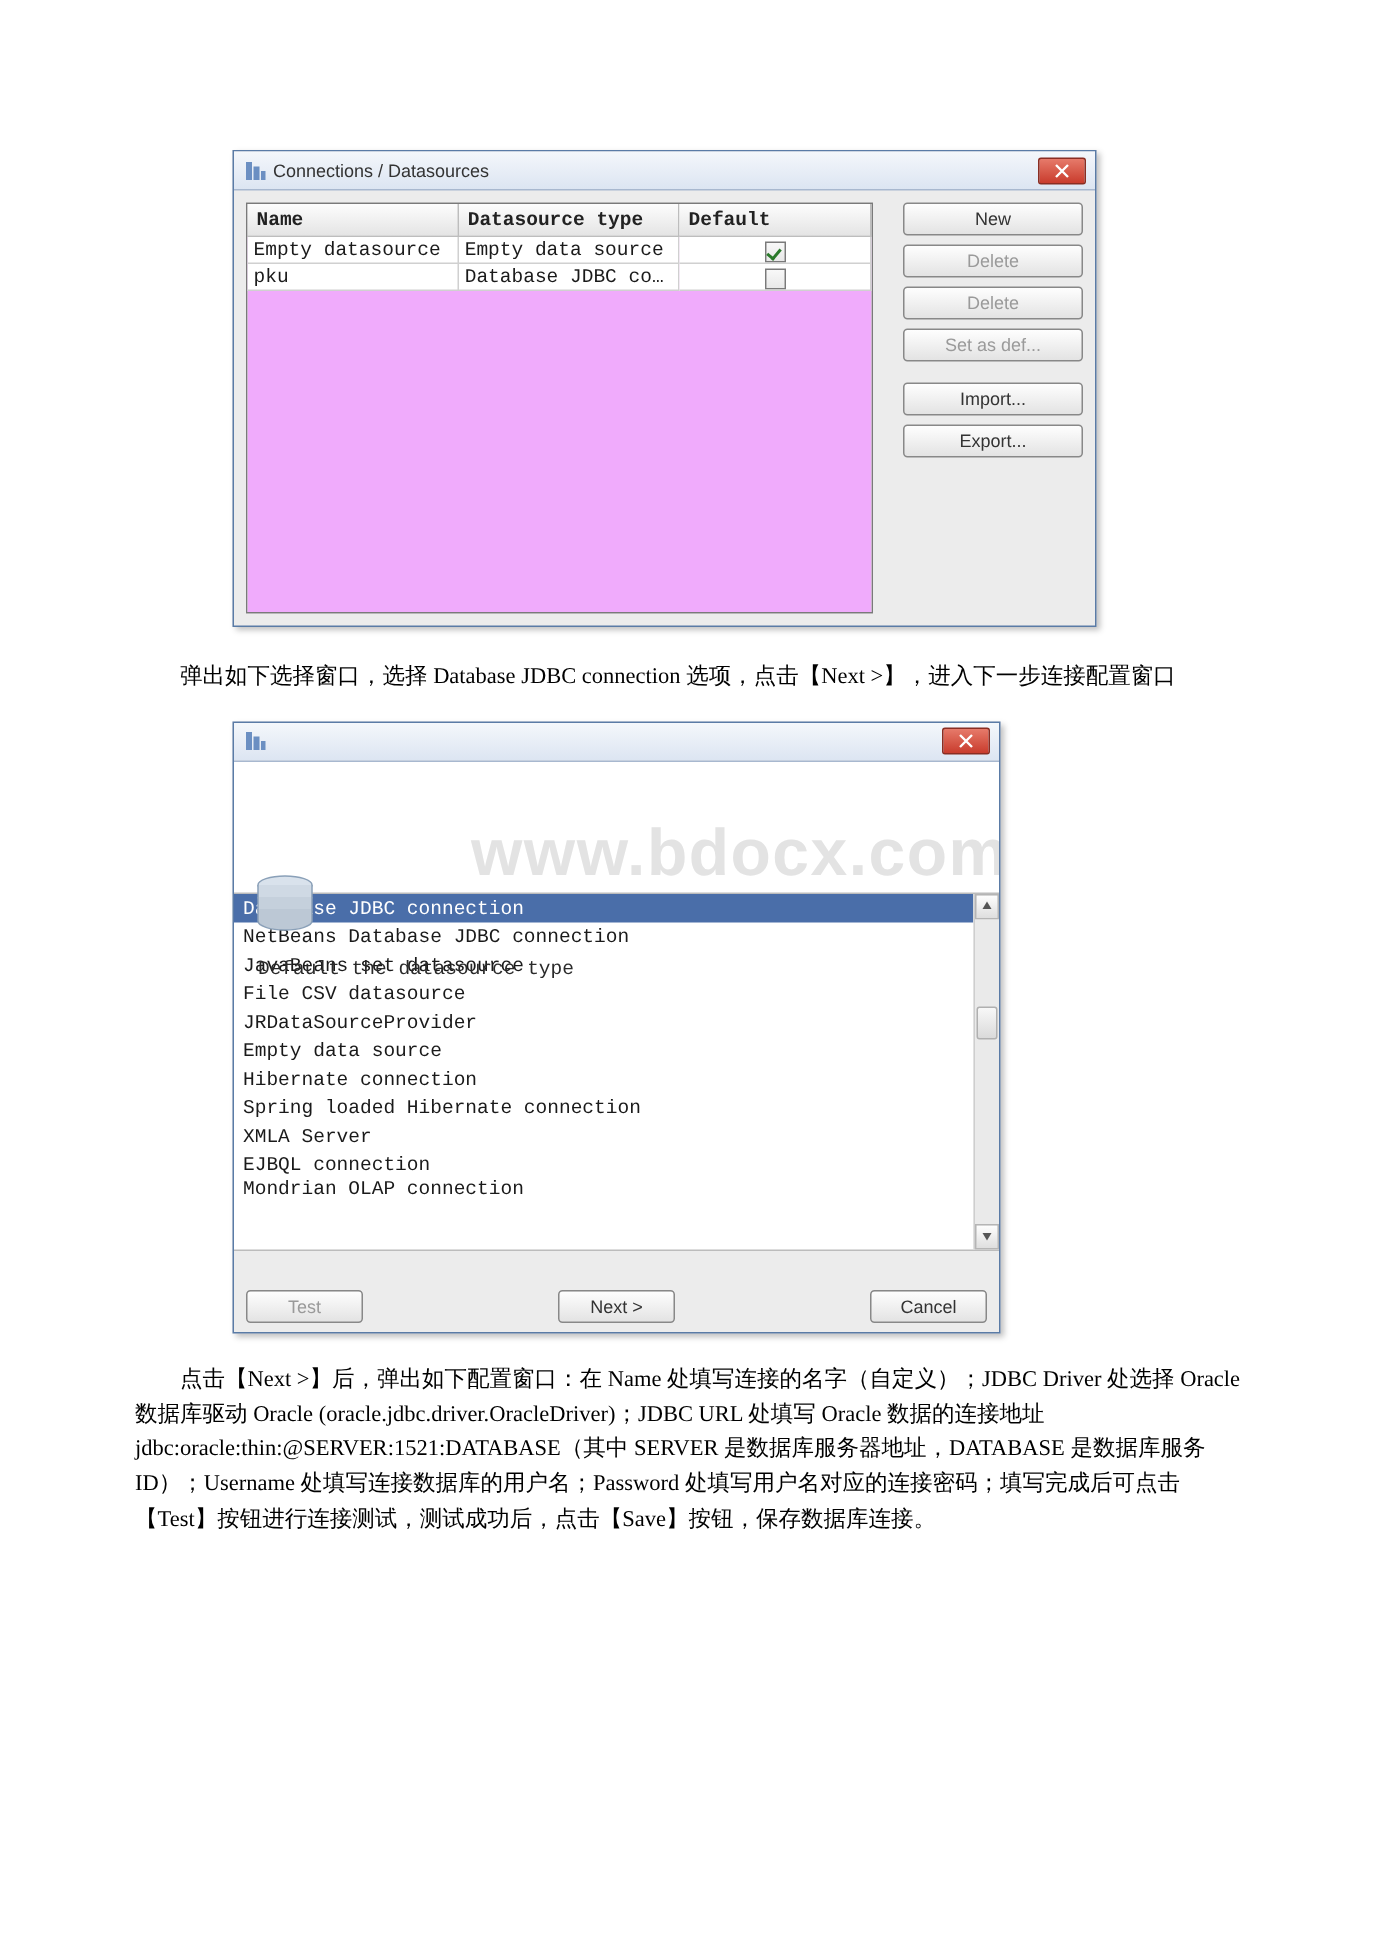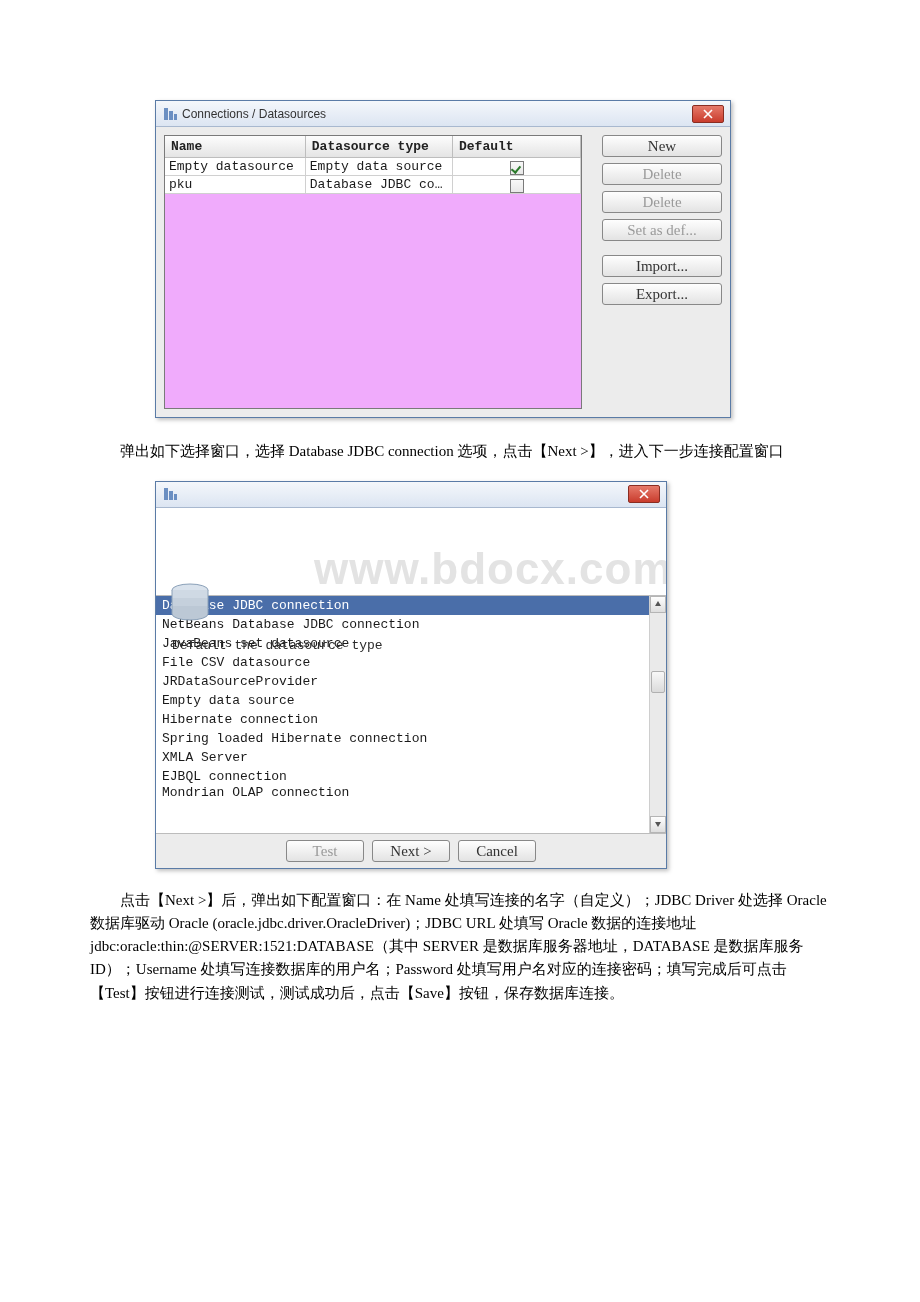--- a/index.html
+++ b/index.html
@@ -125,22 +125,22 @@
     flex-direction: column;
     align-items: stretch;
     gap: 6px;
   }
   .btncol .spacer { height: 2px; }
   .wbtn {
     height: 22px;
     background: linear-gradient(#fefefe,#e3e3e3);
     border: 1px solid #888;
     border-radius: 3px;
-    font-family: Liberation Serif, serif;
-    font-size: 15px;
+    font-family: Liberation Sans, sans-serif;
+    font-size: 12px;
     color: #333;
     line-height: 20px;
     text-align: center;
   }
   .wbtn.disabled { color: #9a9a9a; }
 
   
   .para {
     margin: 22px 0 18px 0;
     font-size: 15px;
@@ -247,22 +247,23 @@
     position: absolute; left:1px; right:1px;
     top: 58px; height: 22px;
     background: linear-gradient(#f8f8f8,#dadada);
     border: 1px solid #b0b0b0;
     border-radius: 2px;
   }
   .btnrow2 {
     background: #ececec;
     padding: 6px 8px;
     display: flex;
-    justify-content: center;
+    justify-content: space-between;
     gap: 8px;
+    margin-top: 20px;
   }
   .btnrow2 .wbtn { width: 78px; }
 
 </style>
 </head>
 <body>
 
 <div class="dialog dlg1">
   <div class="titlebar">
     <span class="ti">

